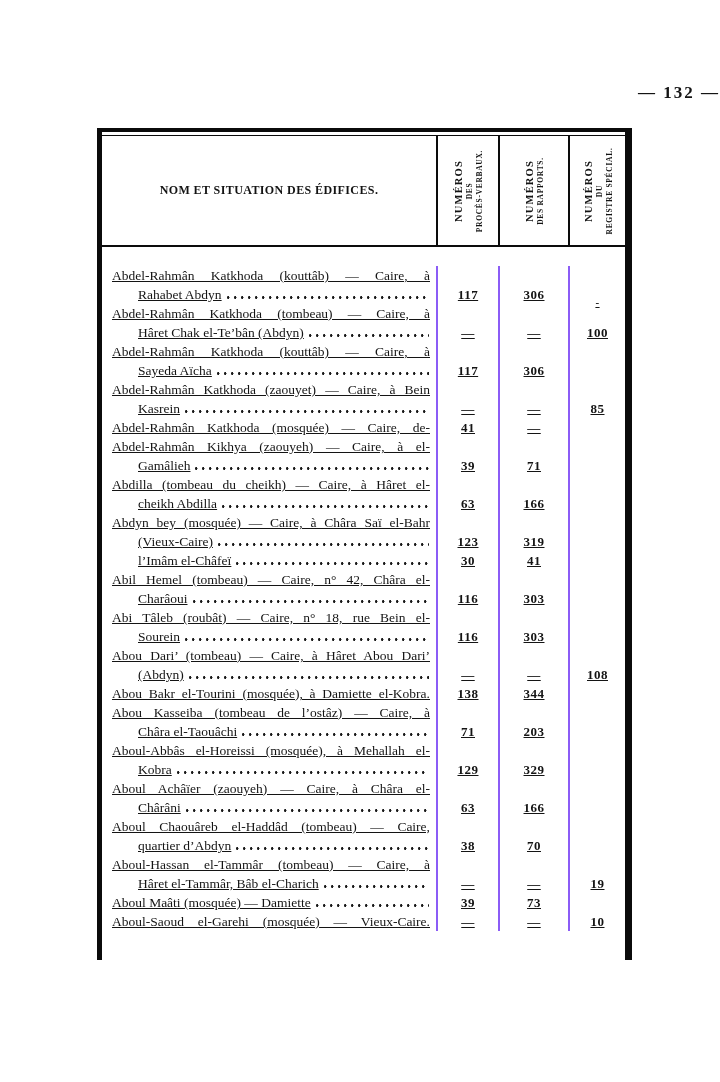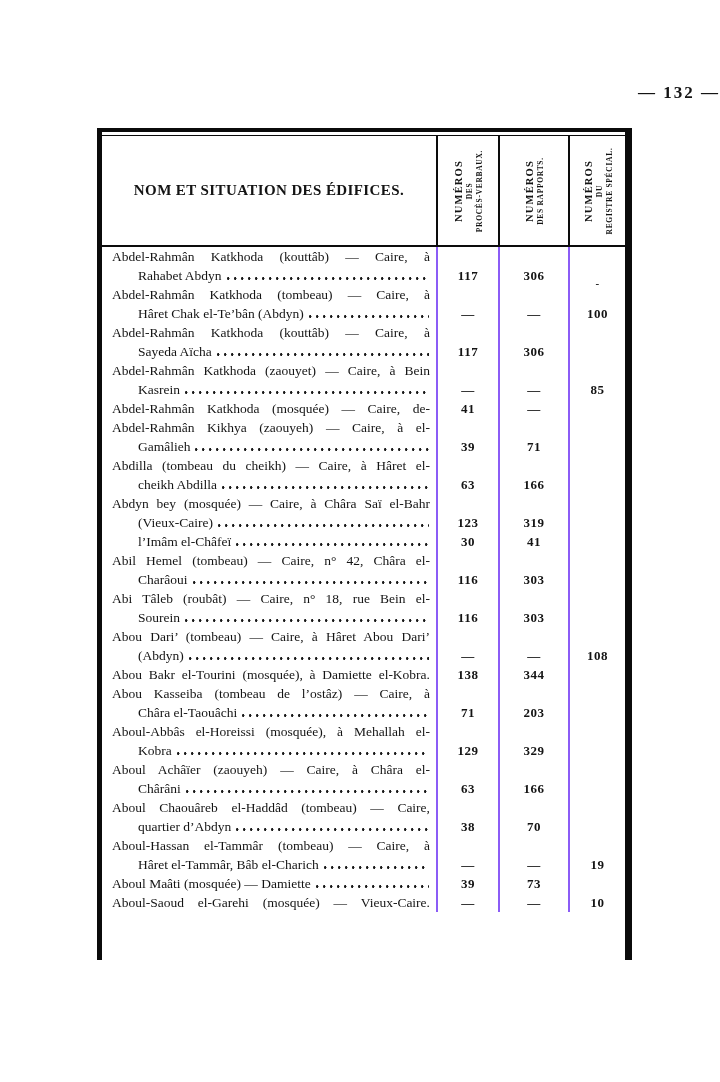--- a/index.html
+++ b/index.html
@@ -28,32 +28,32 @@
   .doc-table::before {
     content:""; display:block; height:3px;
     border-bottom:1px solid #0b0b0b;
   }
 
   .grid { display:grid; grid-template-columns:334px 62px 70px 57px; }
 
   .header-row { height:109px; border-bottom:2px solid #0c0c0c; }
   .name-head {
     display:flex; align-items:center; justify-content:center;
-    font-weight:bold; font-size:15px; letter-spacing:0.4px;
+    font-weight:bold; font-size:12px; letter-spacing:0.4px;
   }
   .numhead { position:relative; border-left:2px solid #0c0c0c; }
   .rot {
     position:absolute; top:50%; left:50%;
     transform:translate(-50%,-50%) rotate(-90deg);
     width:104px; text-align:center; white-space:nowrap;
   }
   .rh-big  { font-weight:bold; font-size:10.5px; letter-spacing:1.2px; line-height:13px; }
   .rh-small{ font-weight:bold; font-size:7.5px;  letter-spacing:0.7px; line-height:10px; }
 
-  .tbody { height:713px; padding-top:0; box-sizing:border-box; }
+  .tbody { height:713px; padding-top:19px; box-sizing:border-box;text-decoration:underline; }
   .trow  {}
   .name-cell { padding:0 6px 0 10px; }
   .l   { line-height:19px; font-size:13.5px; }
   .just{ text-align:justify; text-align-last:justify; }
   .l2  { padding-left:26px; display:flex; align-items:baseline; }
   .l2.single { padding-left:0; }
   .leader {
     flex:1 1 auto; align-self:flex-end;
     height:5px; margin:0 1px 4px 5px;
     background-image:radial-gradient(circle at 1.2px 2.5px, #1a1a1a 1.1px, rgba(0,0,0,0) 1.5px);

